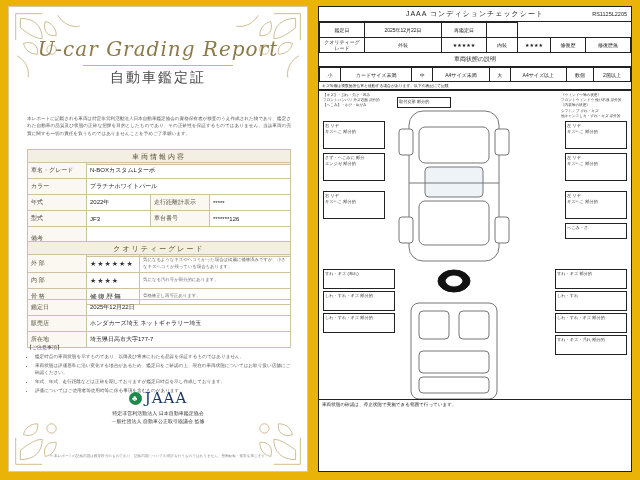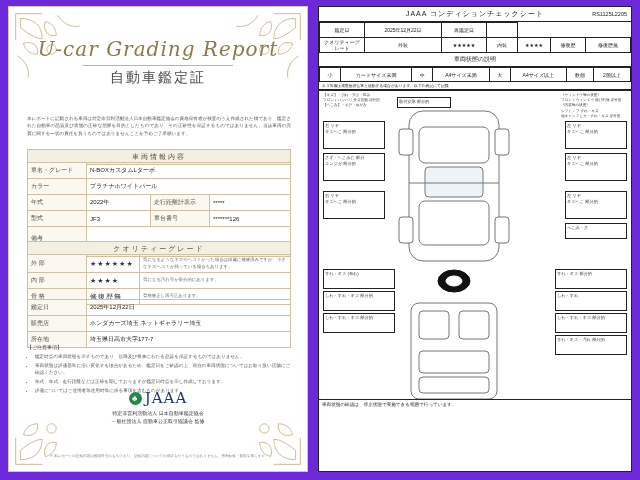--- a/index.html
+++ b/index.html
@@ -1,17 +1,17 @@
 <!DOCTYPE html>
 <html><head>
 <meta charset="utf-8">
 <style>
   html,body{margin:0;padding:0;background:#fff;}
   body{width:640px;height:480px;overflow:hidden;font-family:"Liberation Sans",sans-serif;color:#222;}
-  .page{position:relative;width:640px;height:480px;background:#6d28d9;}
+  .page{position:relative;width:640px;height:480px;background:#eab308;}
 
   
   .left{position:absolute;left:8px;top:6px;width:300px;height:466px;border:1px solid #d8c9a8;box-sizing:border-box;background:#fff;}
   .orn{position:absolute;width:78px;height:78px;opacity:.85;pointer-events:none;}
   .orn.tl{left:2px;top:2px;}
   .orn.tr{right:2px;top:2px;transform:scaleX(-1);}
   .orn.bl{left:2px;bottom:2px;transform:scaleY(-1);}
   .orn.br{right:2px;bottom:2px;transform:scale(-1,-1);}
 
   .title-block{position:absolute;left:0;top:30px;width:100%;text-align:center;}

